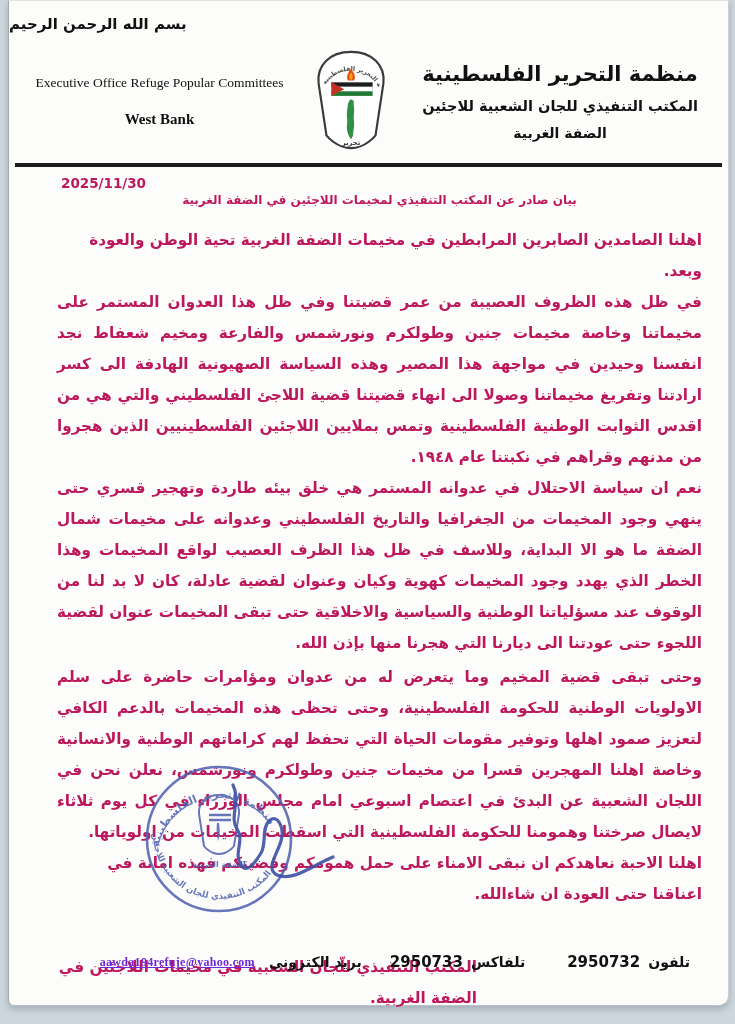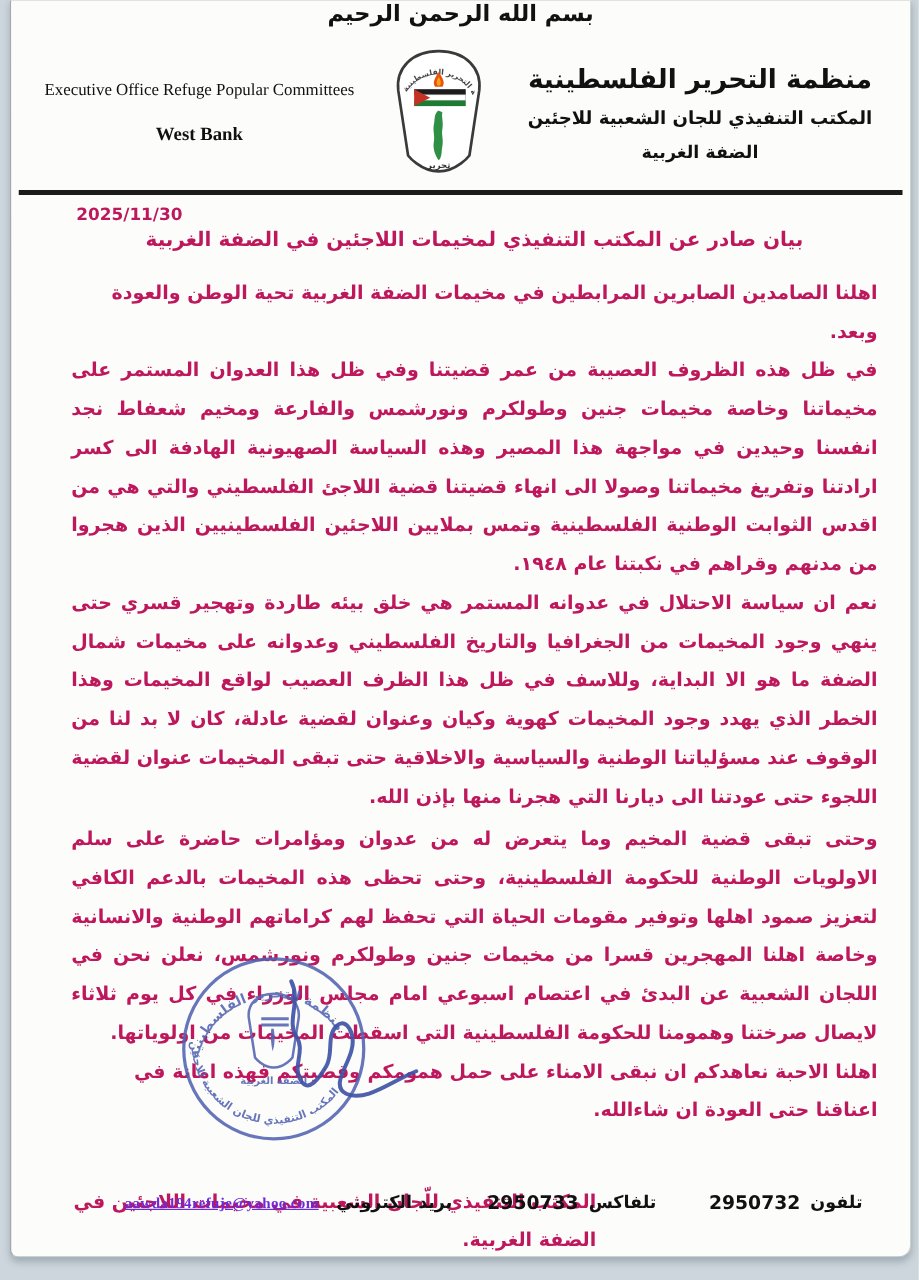--- a/index.html
+++ b/index.html
@@ -13,22 +13,22 @@
     position:absolute;left:8px;top:0;width:719px;height:1004px;
     background:#fcfcfa;
     border-left:1px solid #a8a8a8;
     border-right:1px solid #cfcfcf;
     border-top:1px solid #e2e2e2;
     border-bottom:1px solid #b9c3c9;
     border-radius:0 0 10px 6px;
     box-shadow:0 3px 6px rgba(80,95,105,.35);
   }
   .basmala{
-    text-align:center;
-    font-size:18px;font-weight:bold;color:#111;direction:rtl;
+    padding-top:14px;text-align:left;
+    font-size:15px;font-weight:bold;color:#111;direction:rtl;
   }
   .header-row{
     margin-top:14px;padding:0 18px;
     display:flex;align-items:center;justify-content:space-between;
     height:108px;
   }
   .org-en{width:265px;text-align:center;font-family:"Liberation Serif",serif;color:#111;}
   .org-en .l1{font-size:16px;font-weight:bold;margin-bottom:14px;}
   .org-en .l2{font-size:13.5px;margin-bottom:20px;}
   .org-en .l3{font-size:15px;font-weight:bold;}
@@ -38,21 +38,21 @@
   .org-ar .l2{font-size:14.5px;font-weight:bold;margin-bottom:11px;}
   .org-ar .l3{font-size:14px;font-weight:bold;}
   .rule{margin:8px 6px 0 6px;border-bottom:4px solid #1b1b1b;}
   .content{padding:0 26px 0 48px;direction:rtl;color:#be185d;}
   .date-line{
     margin-top:8px;text-align:left;direction:ltr;
     font-size:13.5px;font-weight:bold;padding-left:4px;
   }
   .doc-title{
     margin-top:2px;text-align:center;
-    font-size:16px;font-weight:bold;
+    font-size:12px;font-weight:bold;
   }
   .content p{
     margin:0;font-size:15.2px;font-weight:bold;line-height:31px;
     text-align:justify;
   }
   p.single{text-align:right;}
   #p1{margin-top:18px;}
   #p4{margin-top:3px;}
   #p6{text-align:right;padding-right:225px;margin-top:42px;}
   .stamp-zone{position:absolute;left:128px;top:756px;width:250px;height:165px;pointer-events:none;}

